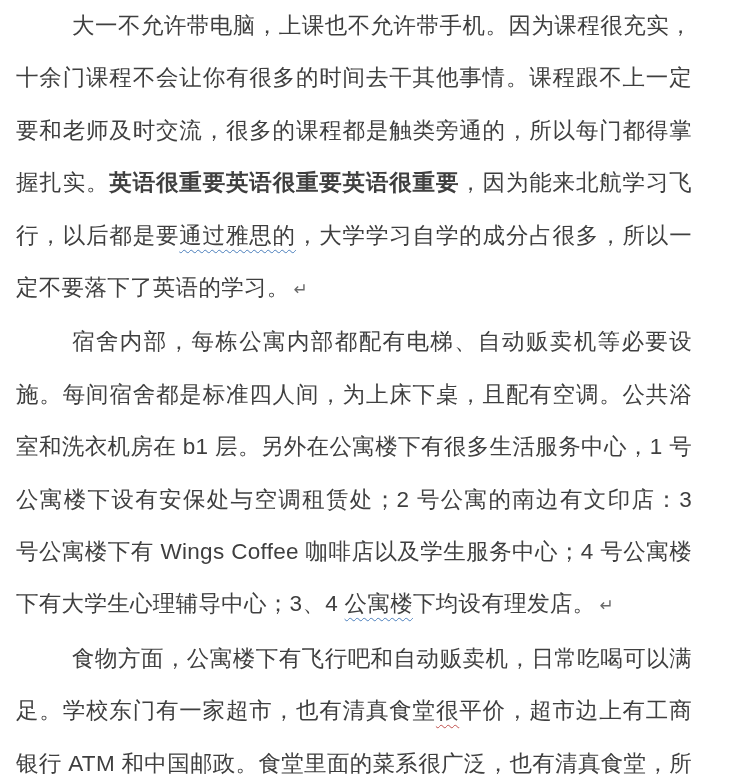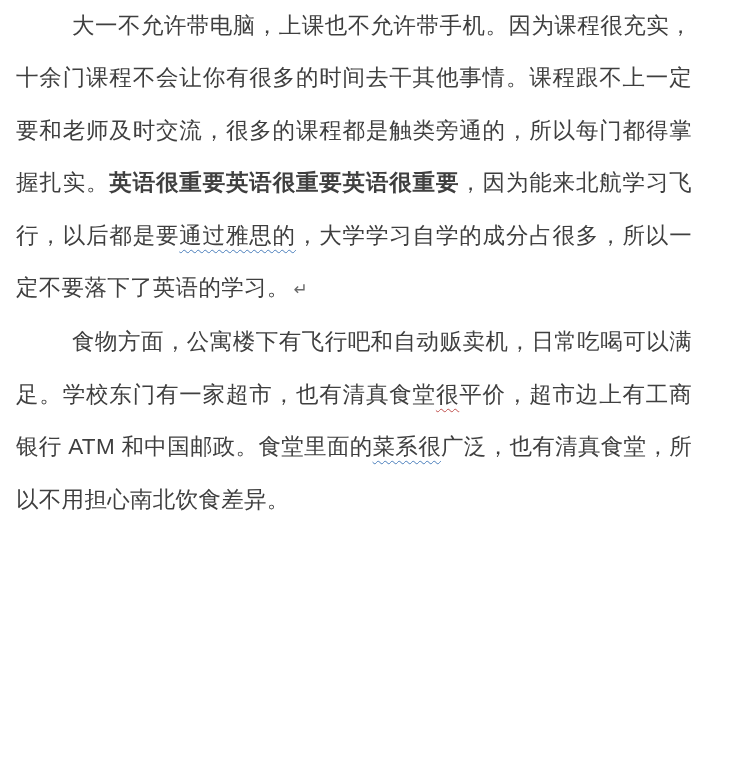--- a/index.html
+++ b/index.html
@@ -52,15 +52,16 @@
     font-size: 17px;
     padding-left: 4px;
   }
 </style>
 </head>
 <body>
 
 <div class="page">
   <div class="doc-body">
       <p><span class="run">大一不允许带电脑，上课也不允许带手机。因为课程很充实，十余门课程不会让你有很多的时间去干其他事情。课程跟不上一定要和老师及时交流，很多的课程都是触类旁通的，所以每门都得掌握扎实。</span><span class="run run-bold">英语很重要英语很重要英语很重要</span><span class="run">，因为能来北航学习飞行，以后都是要</span><span class="run sq-blue">通过雅思的</span><span class="run">，大学学习自学的成分占很多，所以一定不要落下了英语的学习。</span><span class="pmark">↵</span></p>
+      <p><span class="run">宿舍内部，每栋公寓内部都配有电梯、自动贩卖机等必要设施。每间宿舍都是标准四人间，为上床下桌，且配有空调。公共浴室和洗衣机房在 b1 层。另外在公寓楼下有很多生活服务中心，1 号公寓楼下设有安保处与空调租赁处；2 号公寓的南边有文印店：3 号公寓楼下有 Wings Coffee 咖啡店以及学生服务中心；4 号公寓楼下有大学生心理辅导中心；3、4 </span><span class="run sq-blue">公寓楼</span><span class="run">下均设有理发店。</span><span class="pmark">↵</span></p>
       <p><span class="run">食物方面，公寓楼下有飞行吧和自动贩卖机，日常吃喝可以满足。学校东门有一家超市，也有清真食堂</span><span class="run sq-red">很</span><span class="run">平价，超市边上有工商银行 ATM 和中国邮政。食堂里面的</span><span class="run sq-blue">菜系很</span><span class="run">广泛，也有清真食堂，所以不用担心南北饮食差异。</span></p>
     </div>
 </div>
 
 </body></html>

